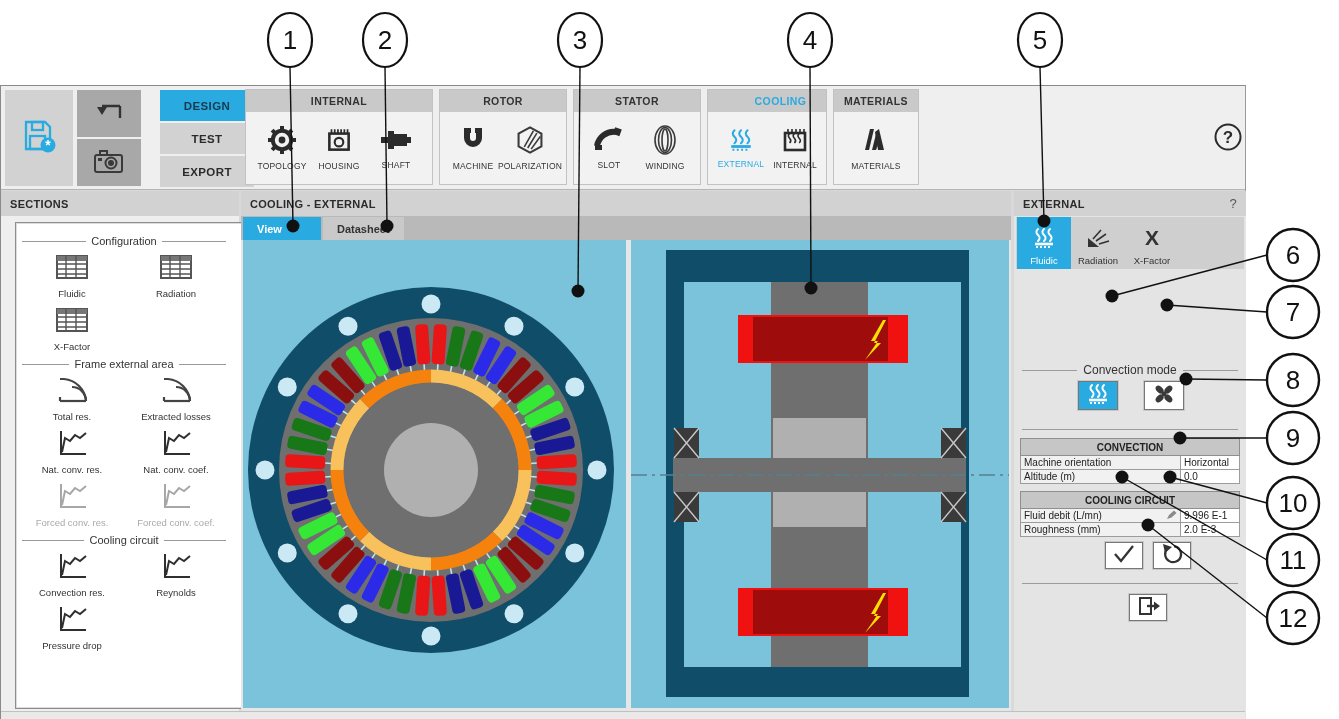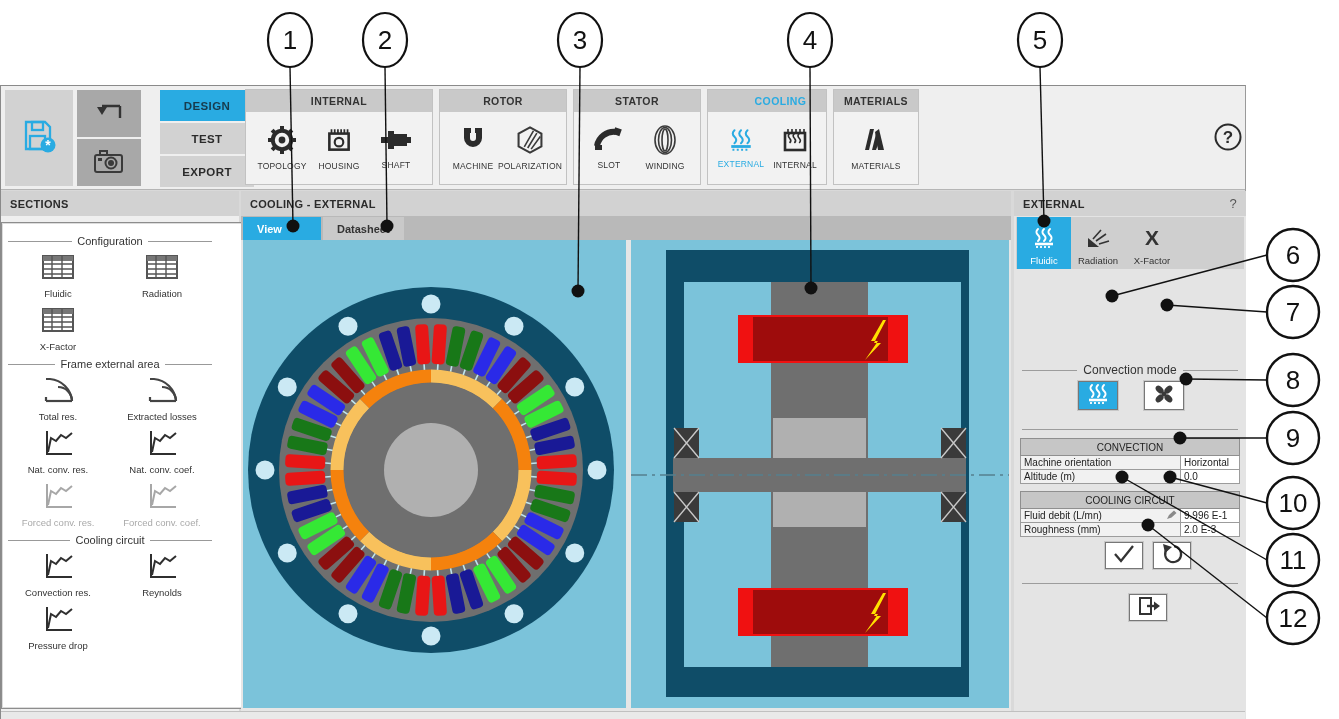--- a/index.html
+++ b/index.html
@@ -23,21 +23,21 @@
   .tb-group-h.cool { color:#29abe2;padding-left:27px; }
   .tb-items { flex:1; display:flex; align-items:center; justify-content:space-evenly; padding:0 6px; }
   .tb-item { display:flex; flex-direction:column; align-items:center; justify-content:center; gap:2px; min-width:54px; cursor:default; }
   .tb-item .lbl { font-size:8.5px; color:#333; letter-spacing:.2px; }
   .tb-item.active .lbl { color:#29abe2; }
   #help-btn { position:absolute; left:1212px; top:38px; width:30px; height:30px; }
   
   #sidebar { position:absolute; left:0; top:105px; width:238px; height:529px; background:#efefef; }
   .panel-title { height:25px; background:#d2d2d2; display:flex; align-items:center; padding:0 9px;
                  font-size:11px; font-weight:bold; color:#2b2b2b; letter-spacing:.3px; }
-  #side-box { position:absolute; left:0; top:31px; width:258px; height:487px; background:#fff; border:1px solid #8d8d8d; box-shadow:inset 0 0 0 1px #dcdcdc; }
+  #side-box { position:absolute; left:14px; top:31px; width:258px; height:487px; background:#fff; border:1px solid #8d8d8d; box-shadow:inset 0 0 0 1px #dcdcdc; }
   #side-scroll { position:absolute; right:1px; top:1px; width:13px; height:485px; background:#ececec; border-left:1px solid #bbb; }
   #side-thumb { position:absolute; left:1px; top:14px; width:10px; height:440px; background:#6f6f6f; }
   .scr-arrow { position:absolute; left:3px; width:0; height:0; }
   #scr-up { top:4px; border-left:4px solid transparent; border-right:4px solid transparent; border-bottom:6px solid #222; }
   #scr-dn { bottom:4px; border-left:4px solid transparent; border-right:4px solid transparent; border-top:6px solid #222; }
   #side-list { position:absolute; left:2px; top:2px; width:212px; height:483px; overflow:hidden; padding:4px 2px; }
   .sec-title { display:flex; align-items:center; gap:5px; margin:6px 2px 4px 2px; font-size:11px; color:#333; }
   .sec-title::before, .sec-title::after { content:""; flex:1; border-top:1px solid #999; }
   .sec-grid { display:grid; grid-template-columns:1fr 1fr; row-gap:5px; }
   .sec-item { display:flex; flex-direction:column; align-items:center; gap:1px; cursor:default; }
@@ -60,21 +60,21 @@
   .rp-tab { width:54px; height:52px; display:flex; flex-direction:column; align-items:center; justify-content:flex-end; padding-bottom:3px; gap:1px; }
   .rp-tab .lbl { font-size:9.5px; color:#333; }
   .rp-tab.active { background:#29abe2; }
   .rp-tab.active .lbl { color:#fff; }
   .rp-hr { position:absolute; left:8px; width:216px; border-top:1px solid #9c9c9c; }
   .mode-title { position:absolute; left:8px; width:216px; display:flex; align-items:center; gap:6px; font-size:12px; color:#333; }
   .mode-title::before,.mode-title::after { content:""; flex:1; border-top:1px solid #9c9c9c; }
   .sq-btn { position:absolute; width:40px; height:29px; background:#fff; border:1px solid #777; outline:1px solid #c8c8c8; display:flex; align-items:center; justify-content:center; }
   .sq-btn.on { background:#29abe2; }
   table.ptab { position:absolute; left:6px; width:220px; border-collapse:collapse; font-size:10px; color:#222; }
-  table.ptab th { background:#c6c6c6; border:1px solid #8f8f8f; height:17px; font-size:10px; font-weight:normal; text-align:center; }
+  table.ptab th { background:#c6c6c6; border:1px solid #8f8f8f; height:17px; font-size:10px; font-weight:bold; text-align:center; }
   table.ptab td { border:1px solid #9c9c9c; height:14px; padding:0 3px; background:#fff; }
   table.ptab td.lab { width:160px; background:#f1f1f1; }
   table.ptab td.lab .cellwrap { display:flex; align-items:center; justify-content:space-between; }
   
   #callouts { position:absolute; left:0; top:0; width:1339px; height:719px; pointer-events:none; }
   #app-footer { position:absolute; left:0; top:625px; width:1244px; height:8px; background:#e9e9e9; border-top:1px solid #c0c0c0; }
 </style>
 </head>
 <body>
 

